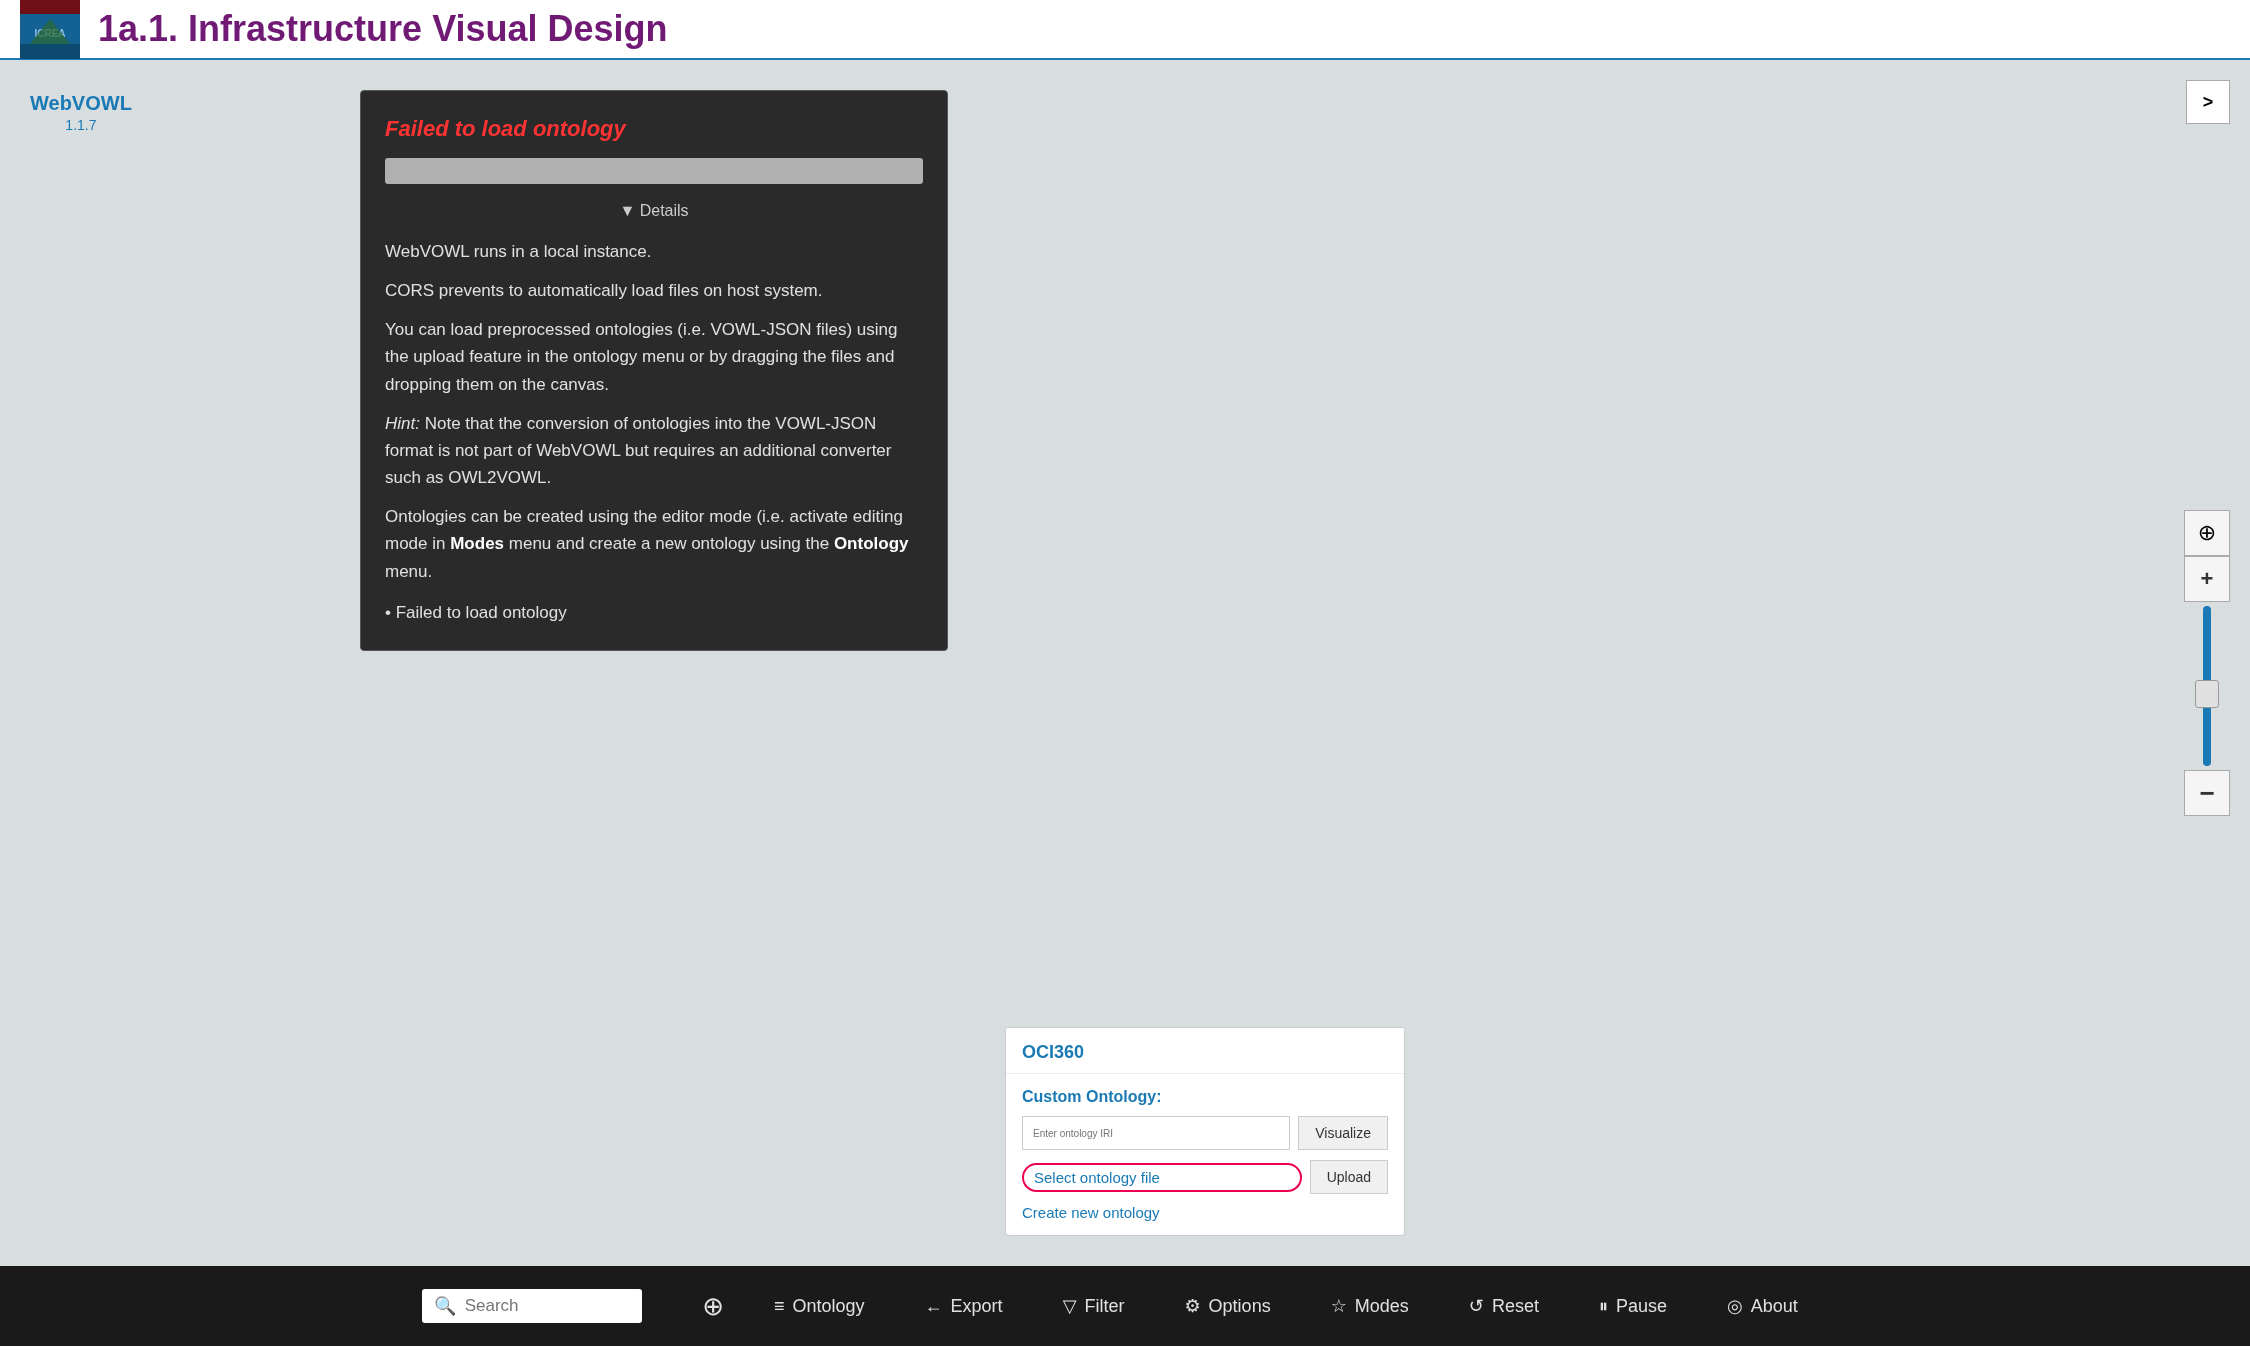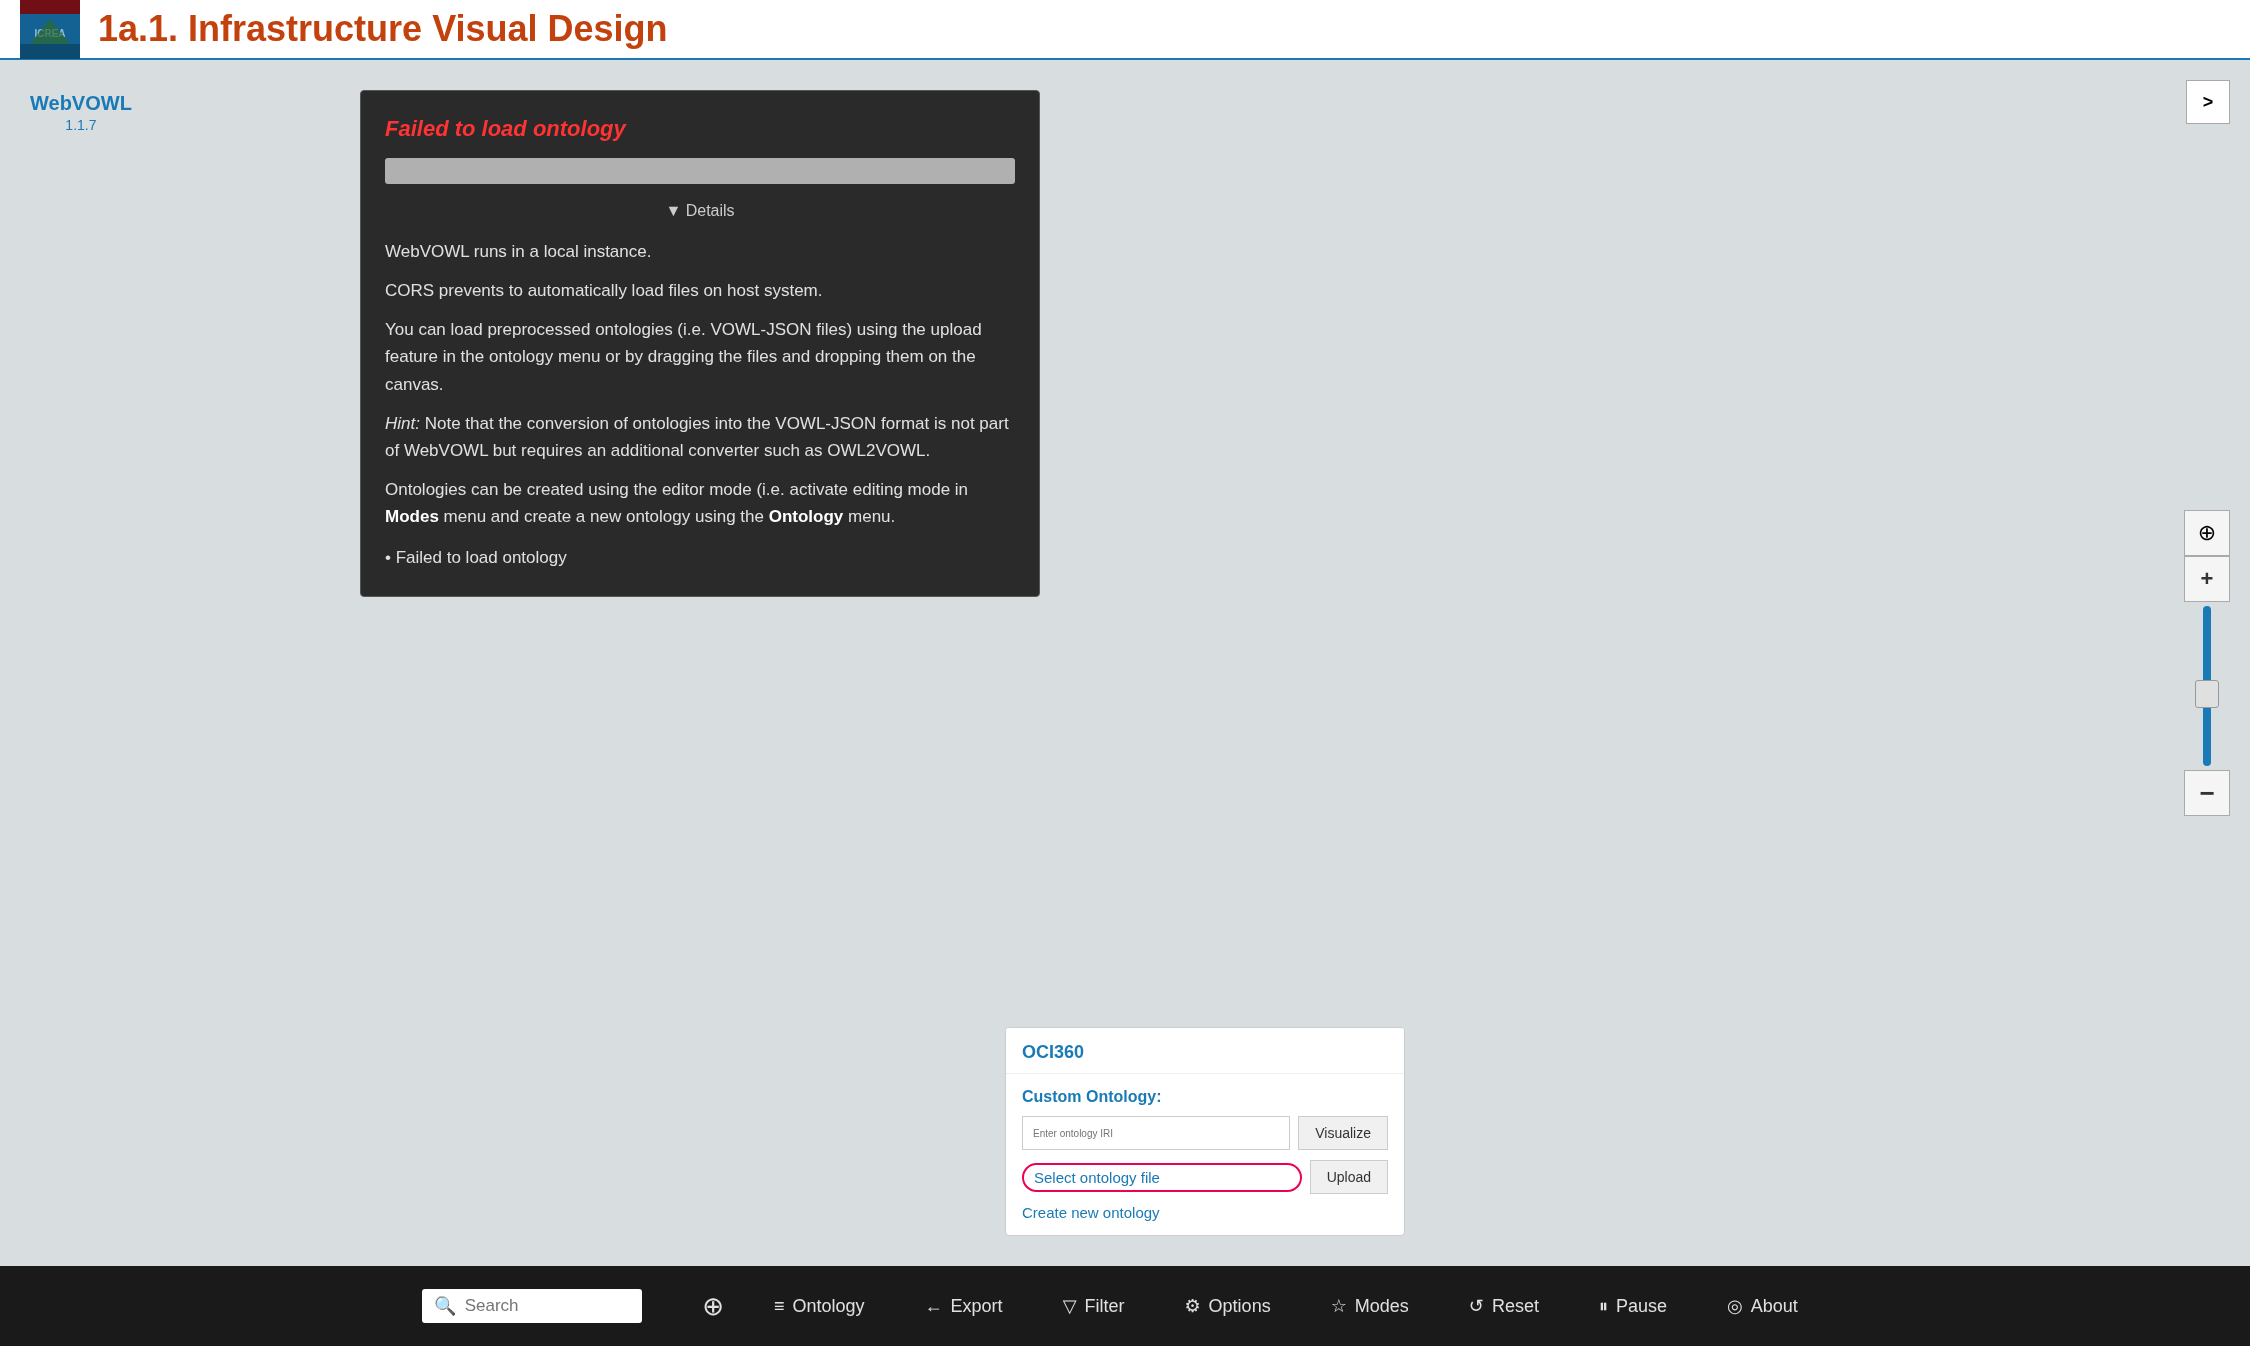--- a/index.html
+++ b/index.html
@@ -18,21 +18,21 @@
       width: 60px;
       height: 60px;
       margin-right: 18px;
       background: linear-gradient(135deg, #1a7ab5 0%, #0d4a70 50%, #8B0000 100%);
       display: flex; align-items: center; justify-content: center;
       color: #fff; font-size: 10px; font-weight: bold;
     }
     #page-title {
       font-size: 36px;
       font-weight: bold;
-      color: #c2410c;
+      color: #701a75;
     }
 
     
     #main-area {
       display: flex;
       flex-direction: column;
       background: #d8dde0;
       height: calc(1366px - 80px - 80px);
       position: relative;
     }
@@ -66,21 +66,21 @@
       display: flex; align-items: center; justify-content: center;
       font-size: 18px;
       font-weight: bold;
     }
 
     
     #error-dialog {
       position: absolute;
       top: 30px;
       left: 360px;
-      width: 680px;
+      width: 588px;
       background: #2a2a2a;
       border: 1px solid #555;
       border-radius: 4px;
       color: #fff;
       padding: 20px 24px 24px;
       font-size: 17px;
       line-height: 1.6;
     }
     #error-title {
       color: #ff3333;

